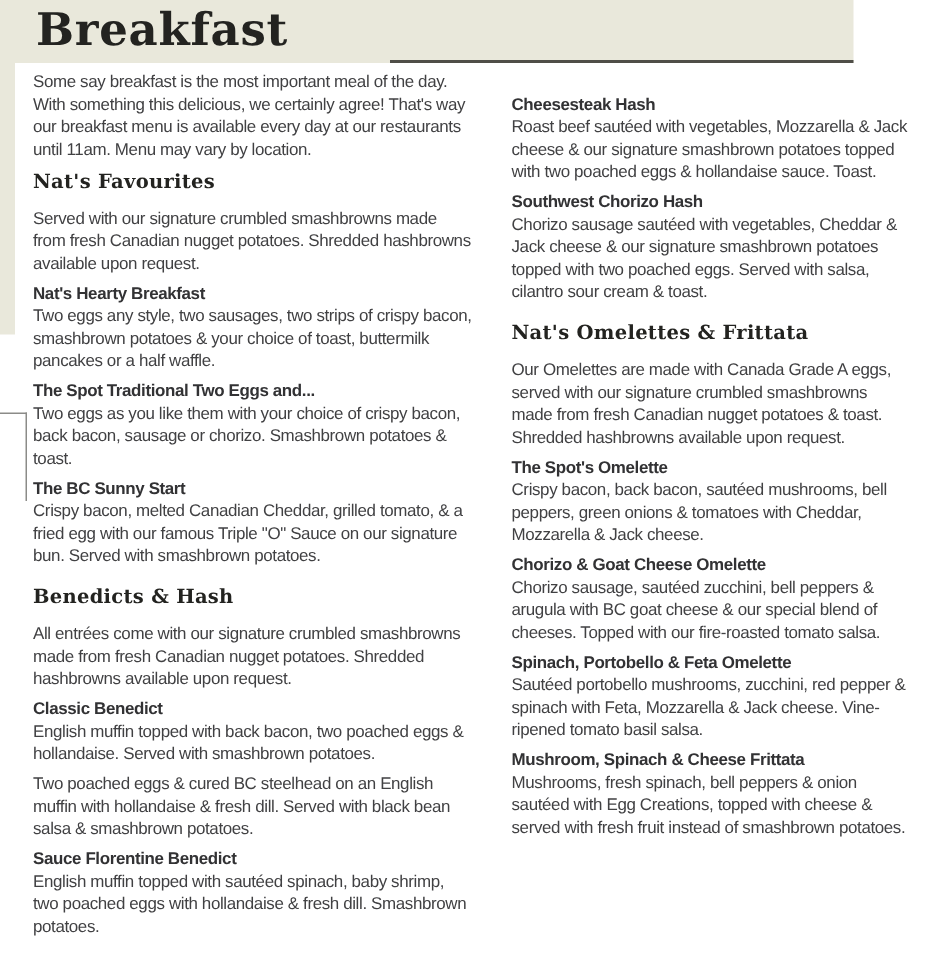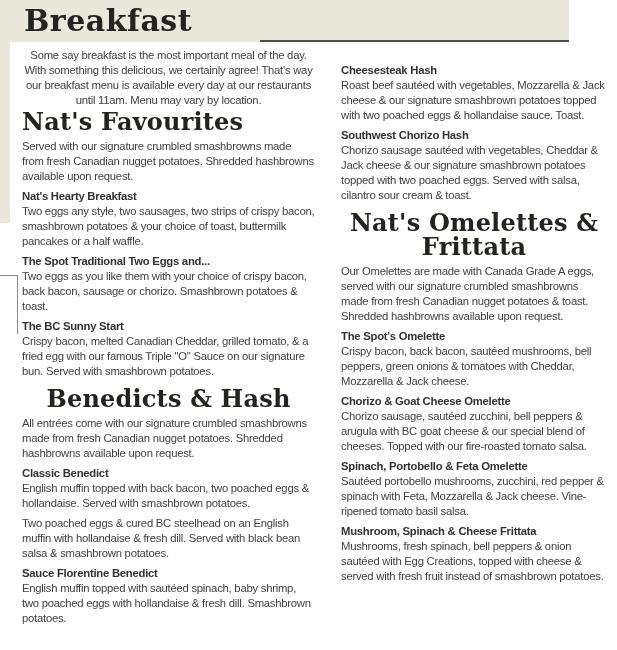--- a/index.html
+++ b/index.html
@@ -42,31 +42,31 @@
   .col { position:absolute; }
   .col-left  { left:22px;  top:48px; width:293px; }
   .col-right { left:341px; top:63px; width:266px; }
 
   .body {
     font-size:11.3px; line-height:15px;
     letter-spacing:-0.25px;
     color:#414143;
     margin:0 0 5px 0;
   }
-  .intro { margin-bottom:0;text-align:center; }
+  .intro { margin-bottom:0; }
 
   h2.section-heading {
     font-family:"DejaVu Serif", "Liberation Serif", serif;
-    font-size:24px; line-height:24px;
+    font-size:13px; line-height:24px;
     font-weight:600;
     color:#232320;
     letter-spacing:0.2px;
     margin:2px 0 5px 0;
   }
-  h2.spaced { margin-top:8px;text-align:center; }
+  h2.spaced { margin-top:8px; }
 
   .item { margin:0 0 5px 0; }
   .item-name {
     font-weight:bold;
     font-size:11.3px; line-height:15px;
     letter-spacing:-0.25px;
     color:#323234;
   }
   .item-desc { margin:0; }
 </style>

